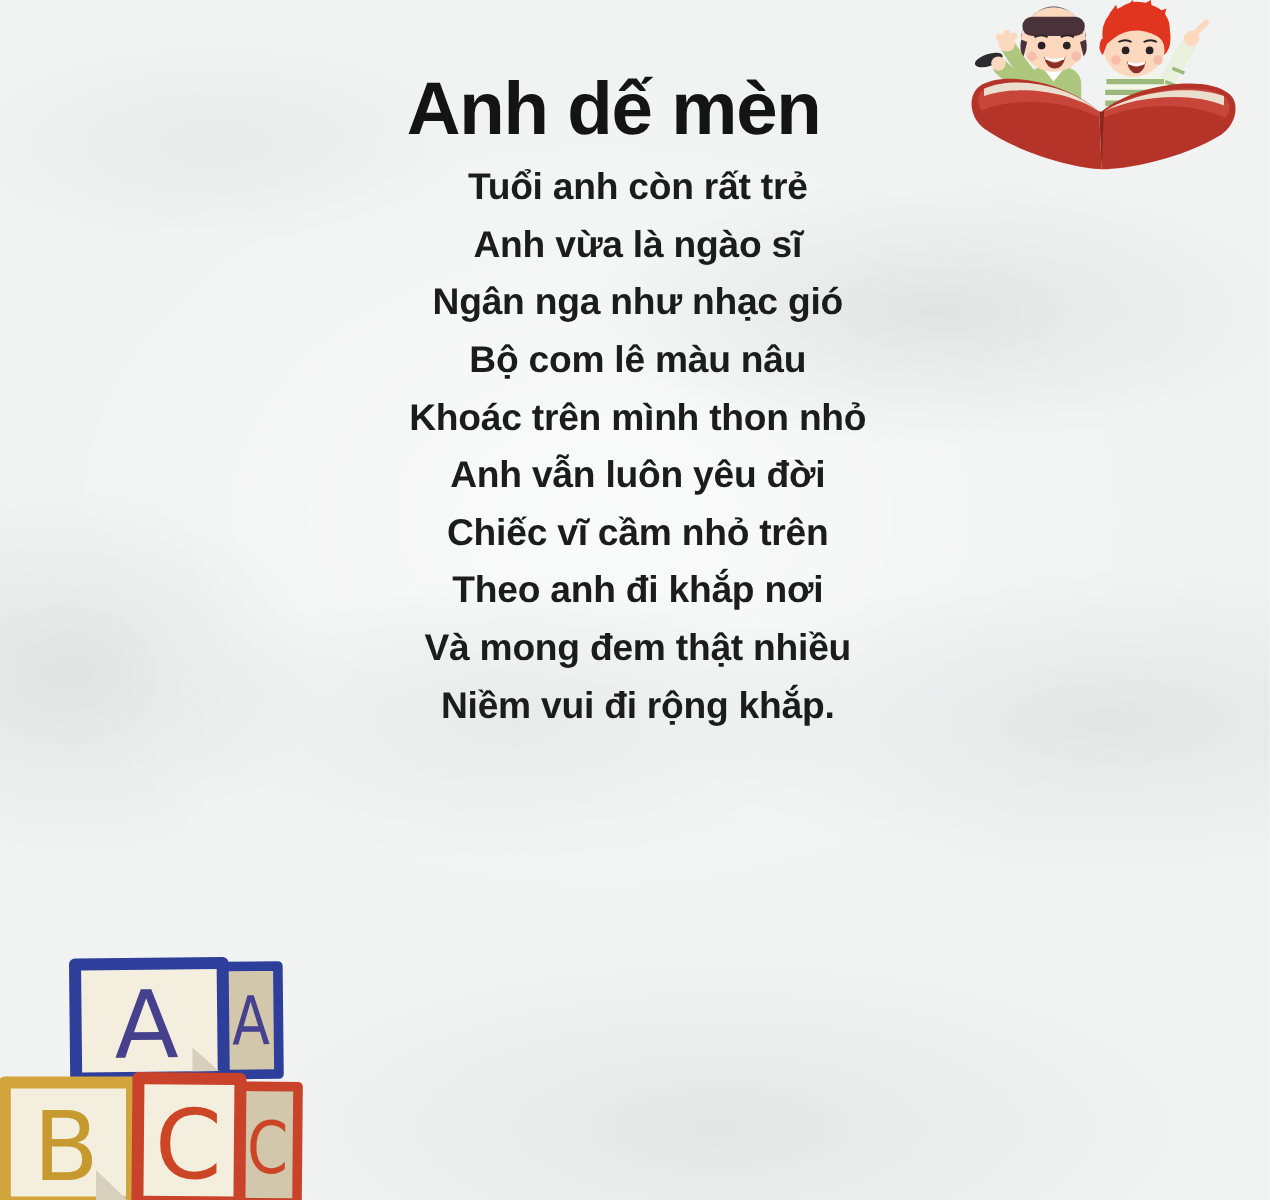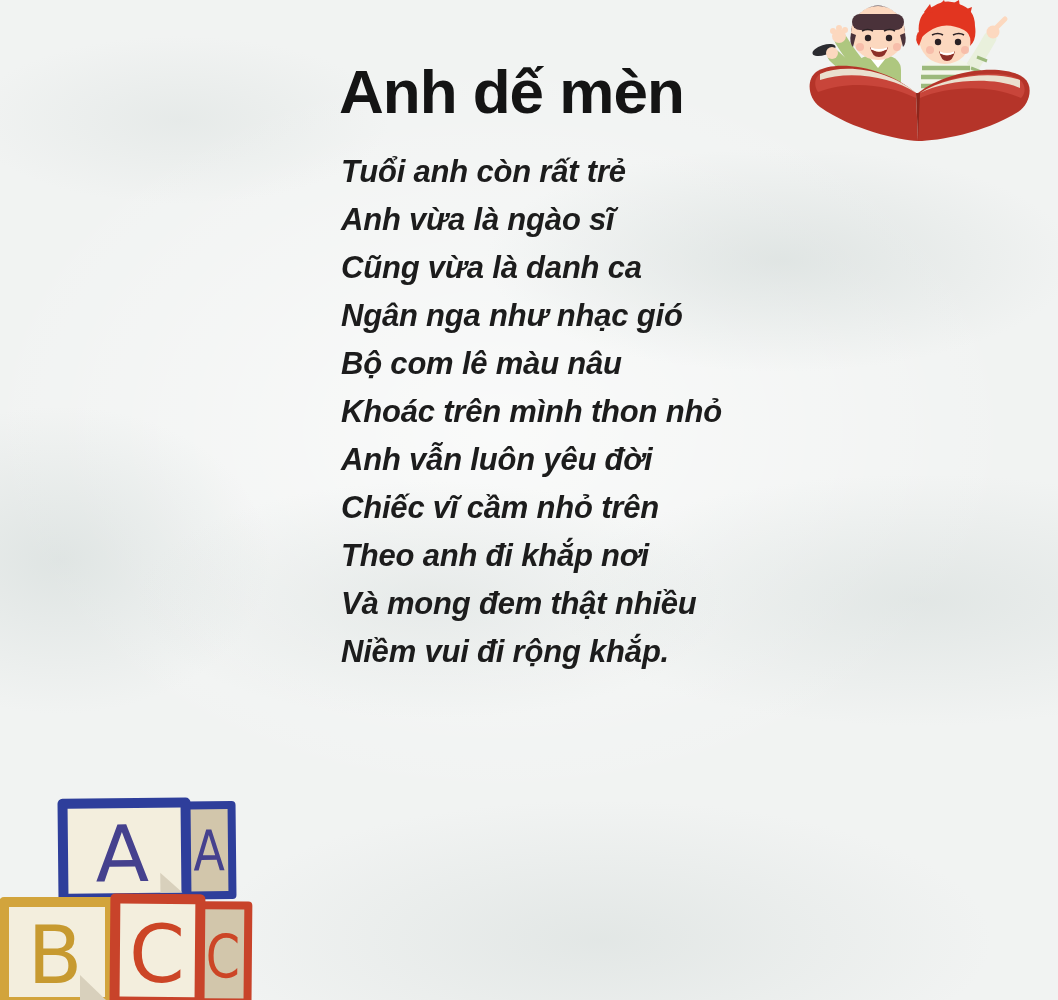--- a/index.html
+++ b/index.html
@@ -10,47 +10,47 @@
     font-family:"Liberation Sans","DejaVu Sans",sans-serif;
     background-color:#f1f3f2;
     background-image:
       radial-gradient(ellipse 420px 160px at 780px 260px, rgba(208,216,214,.55), rgba(208,216,214,0) 70%),
       radial-gradient(ellipse 520px 180px at 920px 600px, rgba(210,218,216,.5), rgba(210,218,216,0) 70%),
       radial-gradient(ellipse 420px 170px at 430px 600px, rgba(212,219,217,.45), rgba(212,219,217,0) 70%),
       radial-gradient(ellipse 300px 220px at 60px 560px, rgba(205,214,212,.5), rgba(205,214,212,0) 70%),
       radial-gradient(ellipse 560px 200px at 600px 940px, rgba(212,219,217,.5), rgba(212,219,217,0) 70%),
       radial-gradient(ellipse 300px 120px at 180px 120px, rgba(214,221,219,.4), rgba(214,221,219,0) 70%),
       radial-gradient(ellipse 700px 500px at 500px 430px, rgba(255,255,255,.6), rgba(255,255,255,0) 75%);
+    text-align: center;
   }
   .title{
     position:absolute;left:339px;top:56px;
     font-size:62px;font-weight:700;color:#141414;
     letter-spacing:-1px;white-space:nowrap;
   }
-  .poem{position:absolute;left:341px;top:148px;font-style:italic;}
+  .poem{position:absolute;left:341px;top:132px;}
   .poem-line{
     display:block;height:48px;line-height:48px;
     font-size:31px;font-weight:700;color:#1c1c1c;
     white-space:nowrap;letter-spacing:-0.2px;
   }
   .kids-illustration{position:absolute;left:808px;top:0;width:250px;height:160px;}
   .blocks-illustration{position:absolute;left:0;top:795px;width:260px;height:205px;}
   svg{display:block;}
 </style>
 </head>
 <body>
 
 <div class="canvas">
 
   <div class="title">Anh dế mèn</div>
 
   <div class="poem">
     <span class="poem-line">Tuổi anh còn rất trẻ</span>
     <span class="poem-line">Anh vừa là ngào sĩ</span>
-    <span class="poem-line">Cũng vừa là danh ca</span>
     <span class="poem-line">Ngân nga như nhạc gió</span>
     <span class="poem-line">Bộ com lê màu nâu</span>
     <span class="poem-line">Khoác trên mình thon nhỏ</span>
     <span class="poem-line">Anh vẫn luôn yêu đời</span>
     <span class="poem-line">Chiếc vĩ cầm nhỏ trên</span>
     <span class="poem-line">Theo anh đi khắp nơi</span>
     <span class="poem-line">Và mong đem thật nhiều</span>
     <span class="poem-line">Niềm vui đi rộng khắp.</span>
   </div>
 

